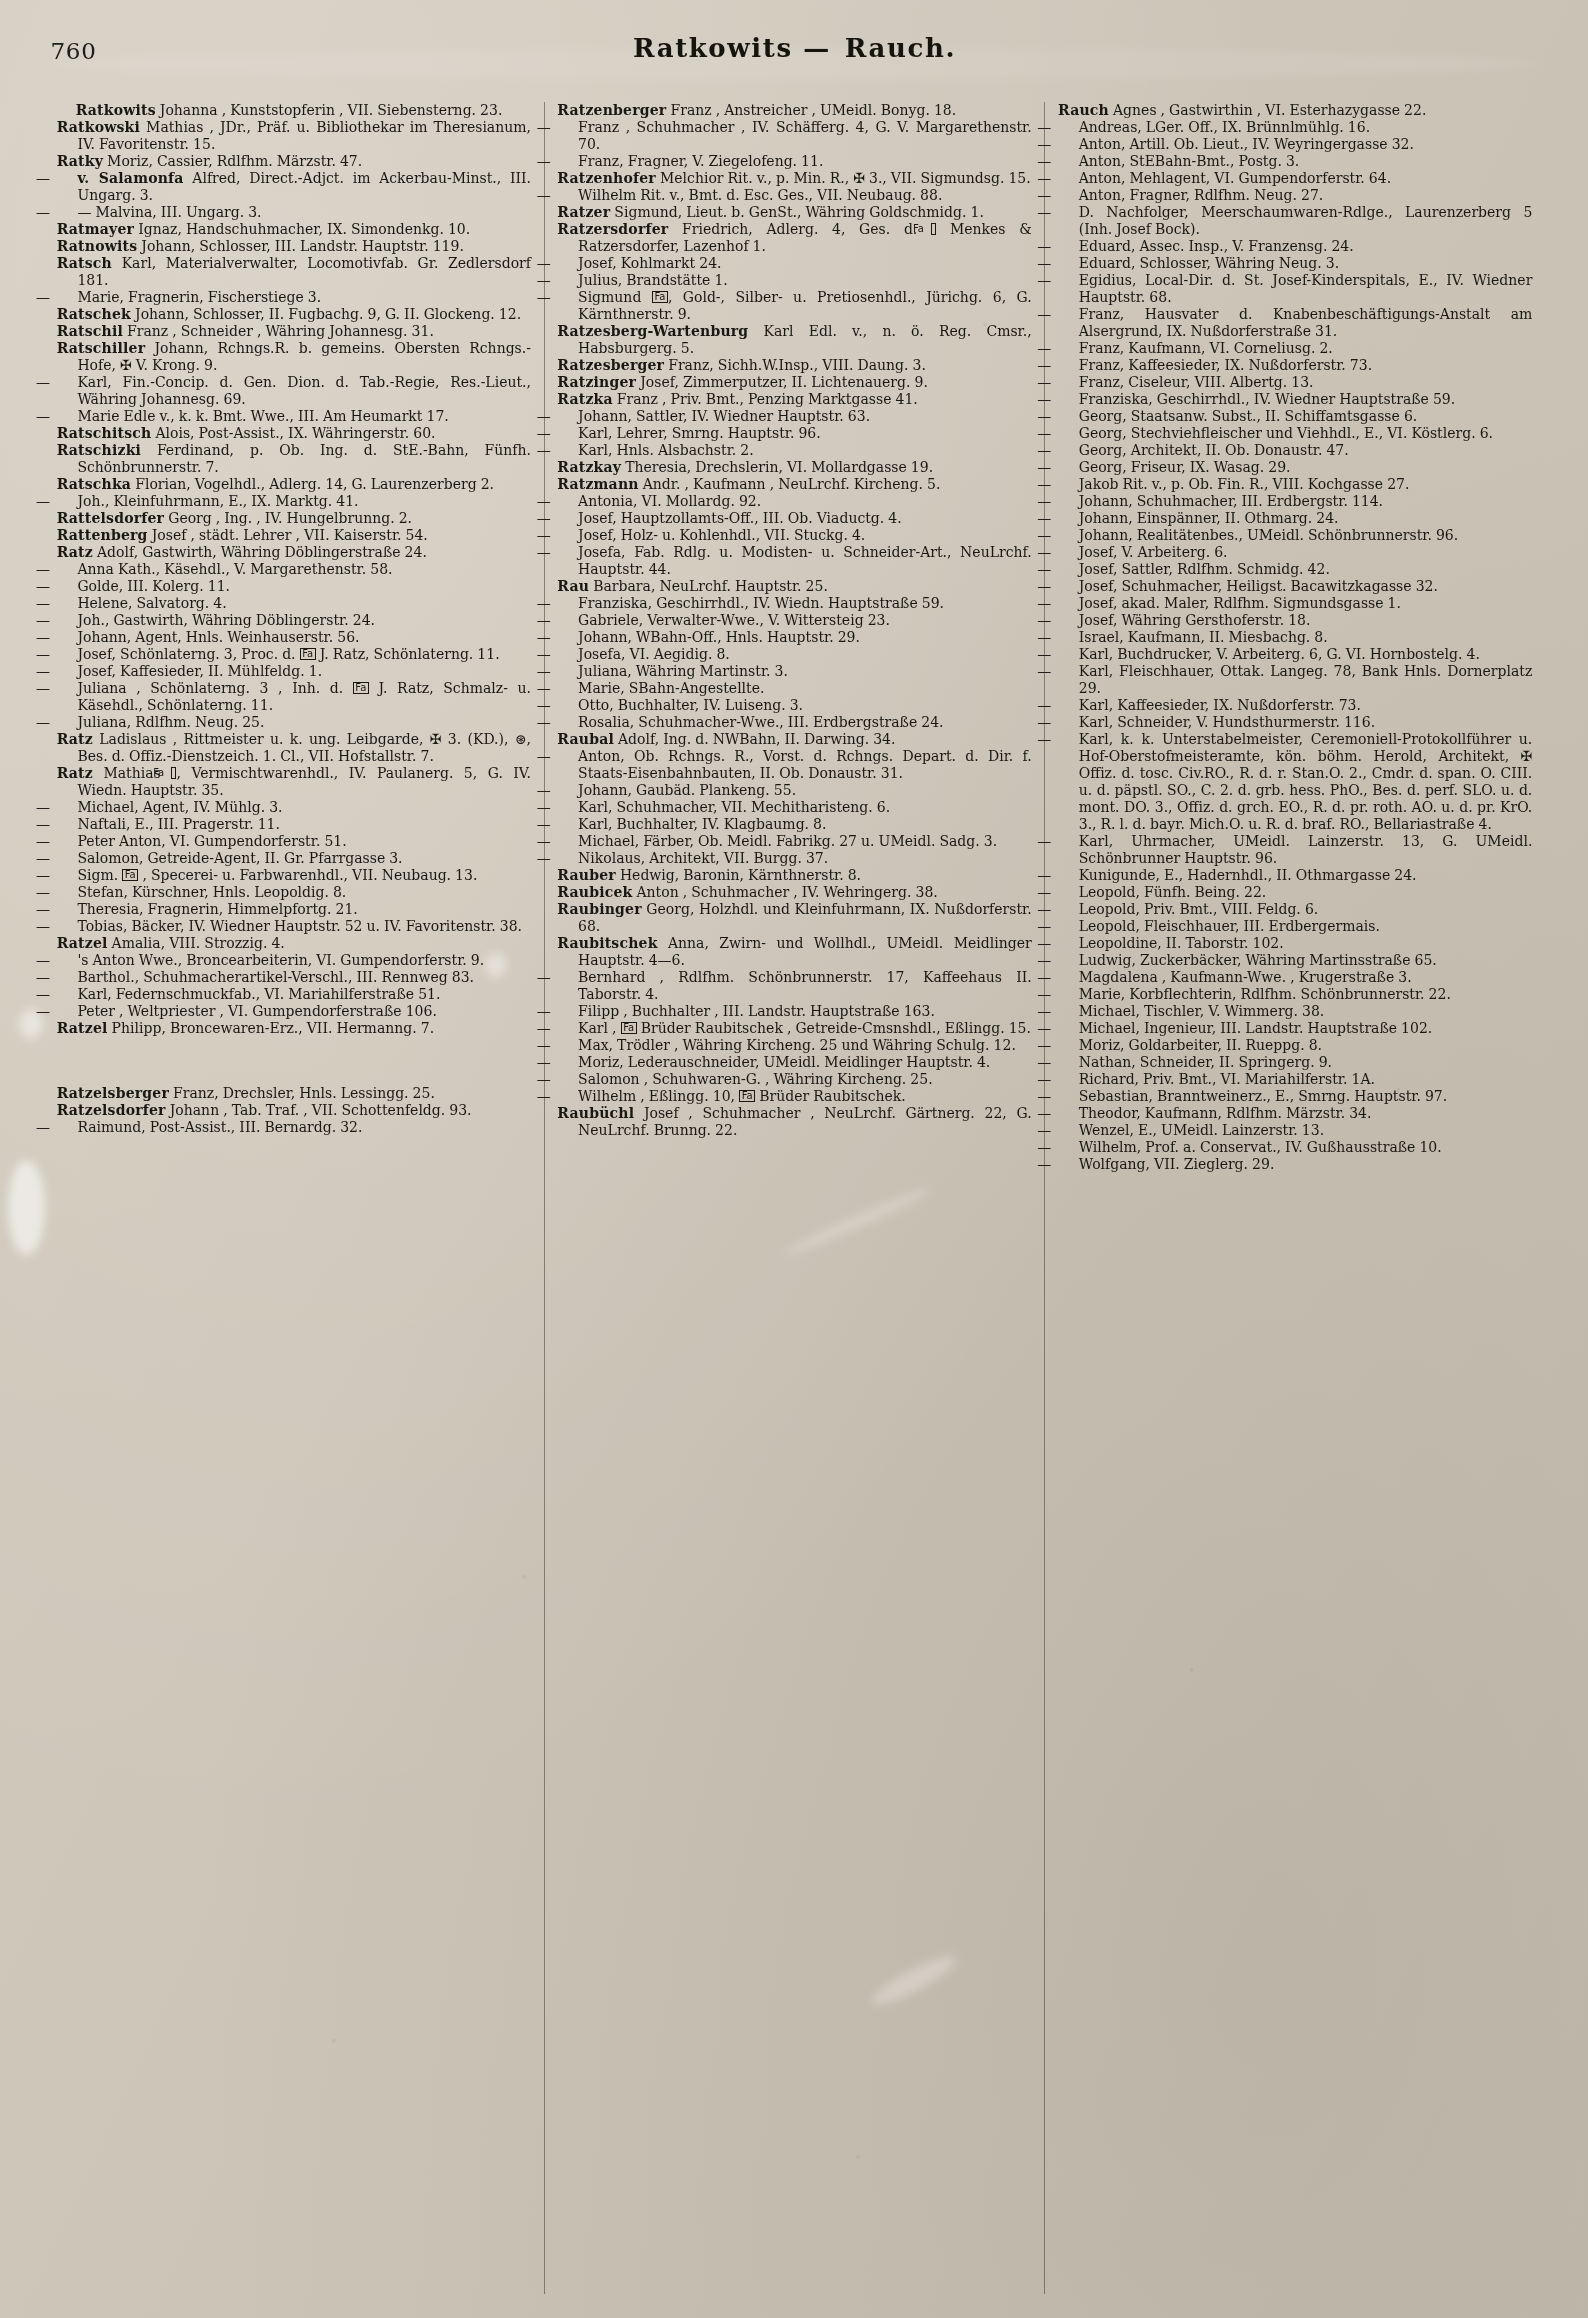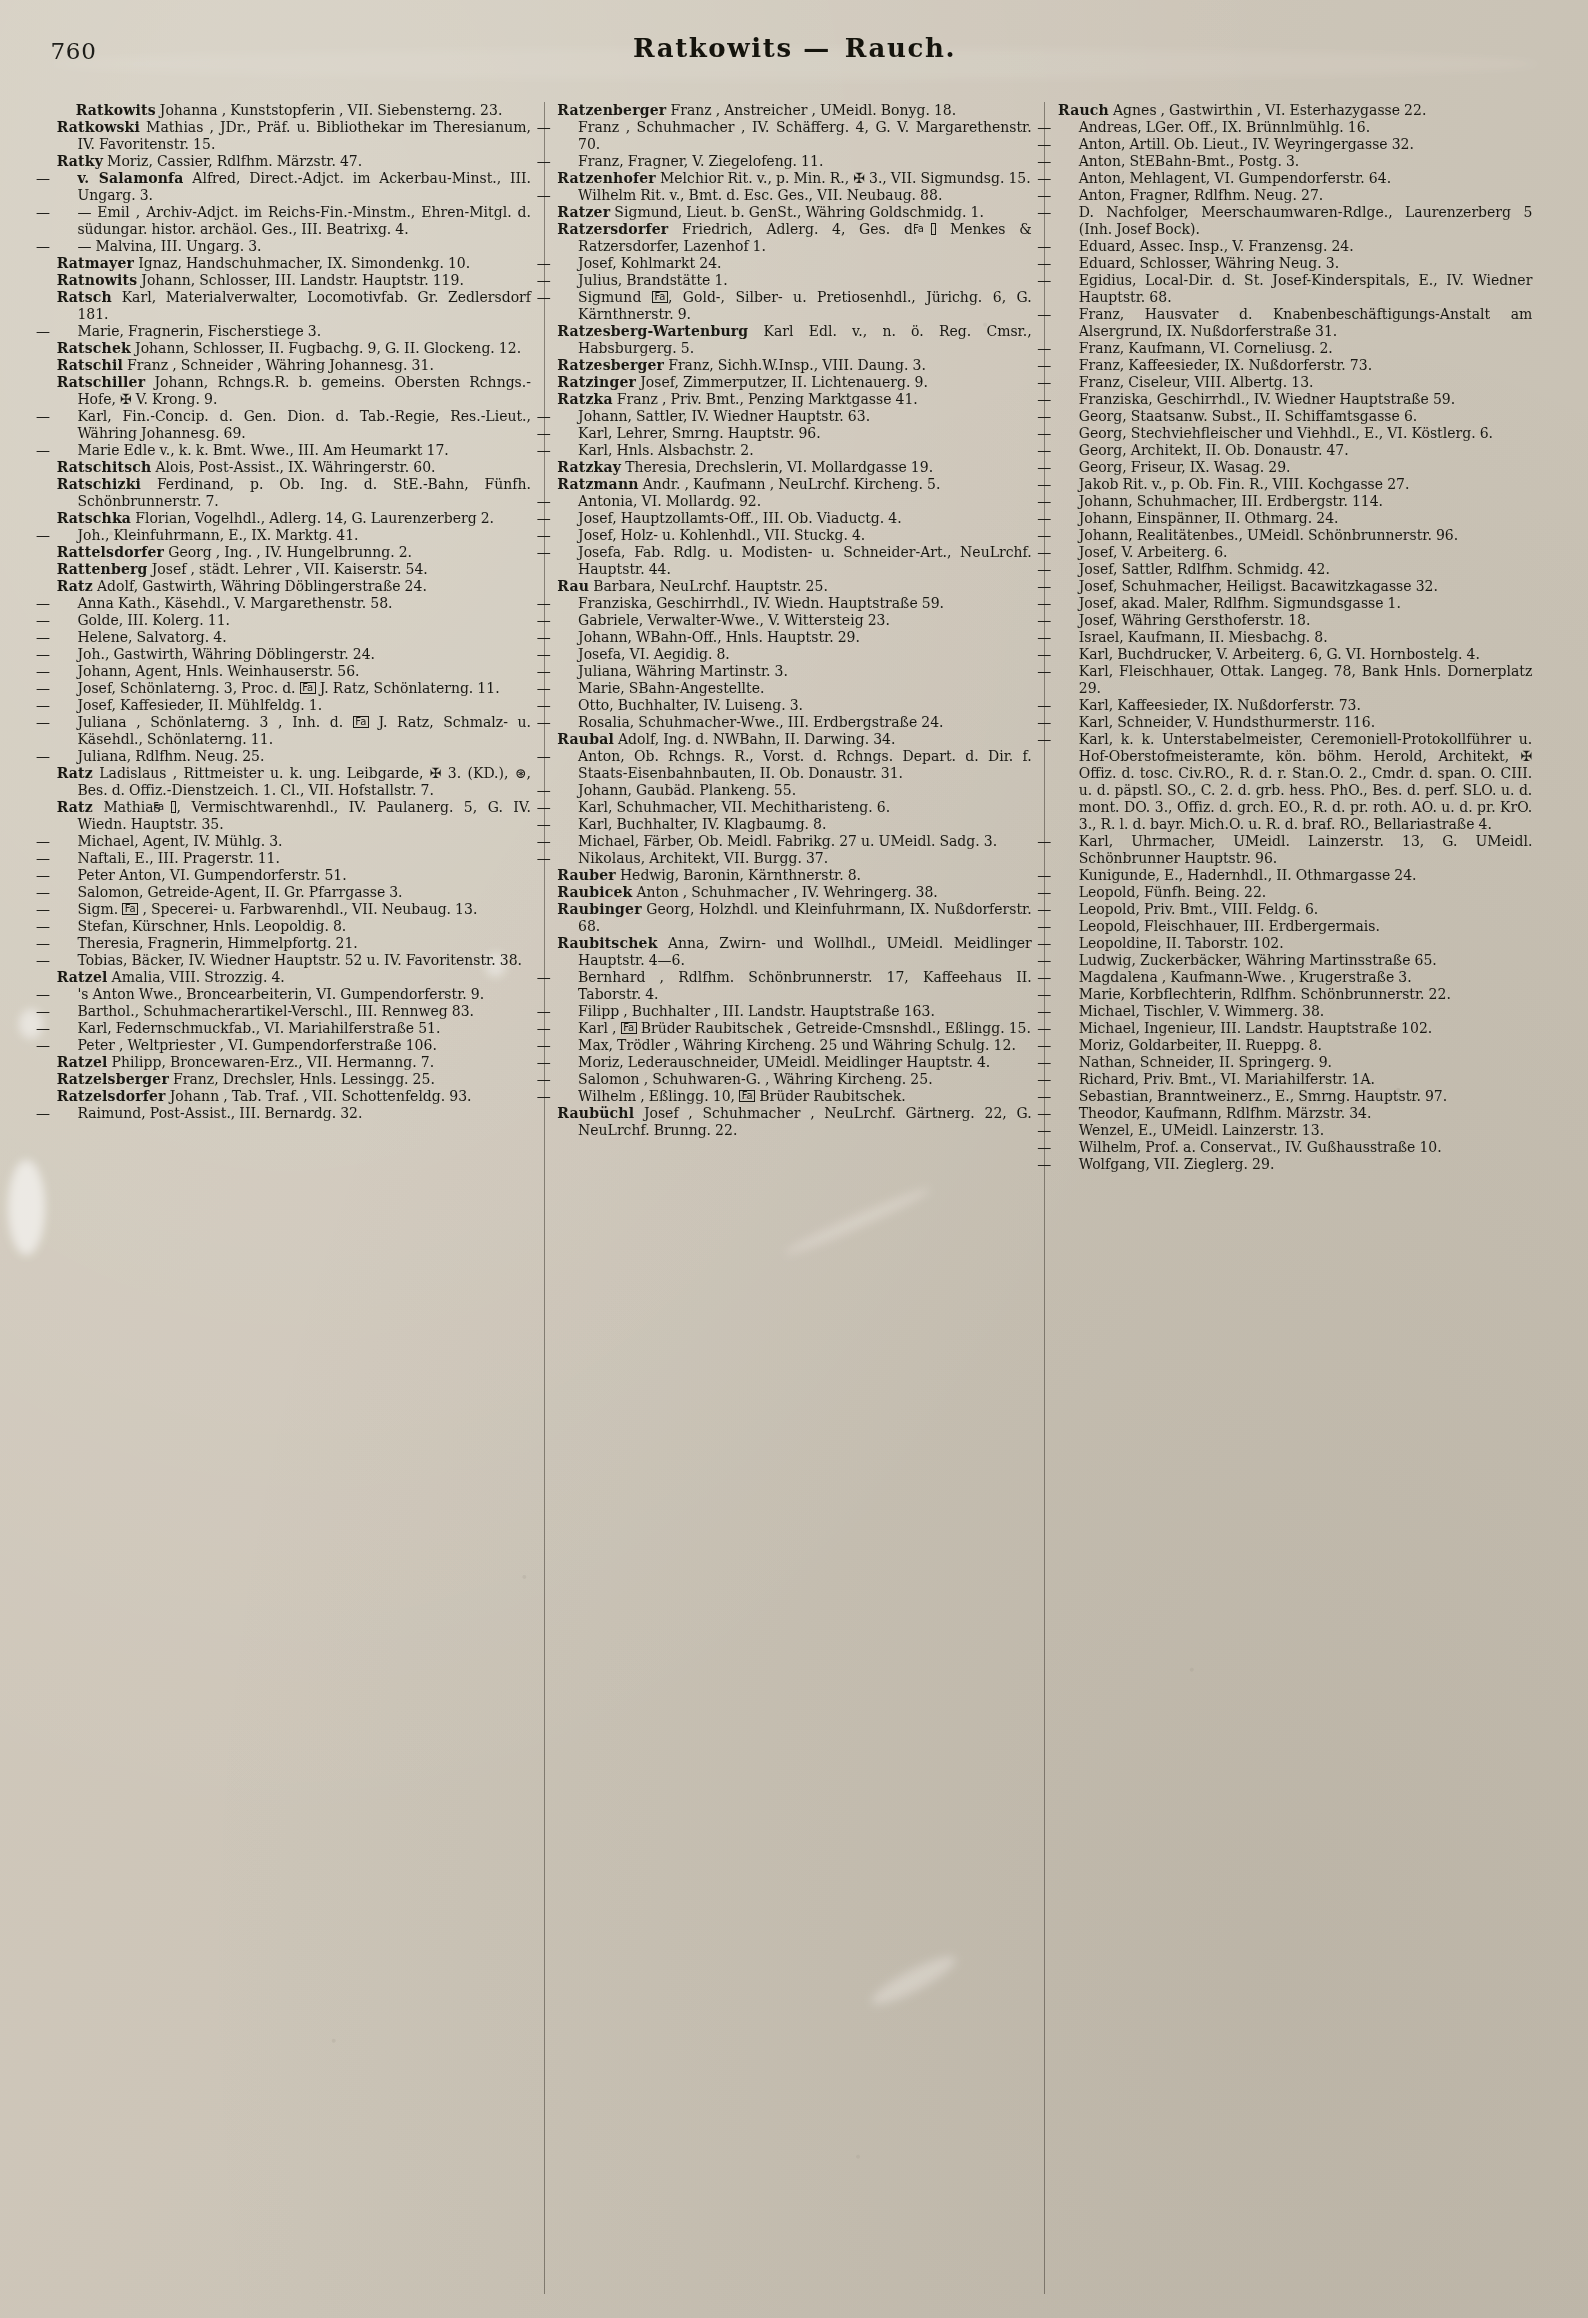--- a/index.html
+++ b/index.html
@@ -141,21 +141,20 @@
       <span>Rauch.</span>
     </div>
   </div>
 
   <div class="columns">
     <div class="col" id="col-0">
         <p class="entry" style="text-indent: -20.7px; margin-left: 19px;"><b>Ratkowits</b> Johanna , Kunststopferin , VII. Siebensterng. 23.</p>
         <p class="entry" style="text-indent: -20.7px;"><b>Ratkowski</b> Mathias , JDr., Präf. u. Bibliothekar im Theresianum, IV. Favoritenstr. 15.</p>
         <p class="entry" style="text-indent: -20.7px;"><b>Ratky</b> Moriz, Cassier, Rdlfhm. Märzstr. 47.</p>
         <p class="entry dashline"><b>v. Salamonfa</b> Alfred, Direct.-Adjct. im Ackerbau-Minst., III. Ungarg. 3.</p>
-        <p class="entry dashline">— Emil , Archiv-Adjct. im Reichs-Fin.-Minstm., Ehren-Mitgl. d. südungar. histor. archäol. Ges., III. Beatrixg. 4.</p>
         <p class="entry dashline">— Malvina, III. Ungarg. 3.</p>
         <p class="entry" style="text-indent: -20.7px;"><b>Ratmayer</b> Ignaz, Handschuhmacher, IX. Simondenkg. 10.</p>
         <p class="entry" style="text-indent: -20.7px;"><b>Ratnowits</b> Johann, Schlosser, III. Landstr. Hauptstr. 119.</p>
         <p class="entry" style="text-indent: -20.7px;"><b>Ratsch</b> Karl, Materialverwalter, Locomotivfab. Gr. Zedlersdorf 181.</p>
         <p class="entry dashline">Marie, Fragnerin, Fischerstiege 3.</p>
         <p class="entry" style="text-indent: -20.7px;"><b>Ratschek</b> Johann, Schlosser, II. Fugbachg. 9, G. II. Glockeng. 12.</p>
         <p class="entry" style="text-indent: -20.7px;"><b>Ratschil</b> Franz , Schneider , Währing Johannesg. 31.</p>
         <p class="entry" style="text-indent: -20.7px;"><b>Ratschiller</b> Johann, Rchngs.R. b. gemeins. Obersten Rchngs.-Hofe, ✠ V. Krong. 9.</p>
         <p class="entry dashline">Karl, Fin.-Concip. d. Gen. Dion. d. Tab.-Regie, Res.-Lieut., Währing Johannesg. 69.</p>
         <p class="entry dashline">Marie Edle v., k. k. Bmt. Wwe., III. Am Heumarkt 17.</p>
@@ -184,21 +183,21 @@
         <p class="entry dashline">Sigm. <span class="fraktur-mark">Fa</span> , Specerei- u. Farbwarenhdl., VII. Neubaug. 13.</p>
         <p class="entry dashline">Stefan, Kürschner, Hnls. Leopoldig. 8.</p>
         <p class="entry dashline">Theresia, Fragnerin, Himmelpfortg. 21.</p>
         <p class="entry dashline">Tobias, Bäcker, IV. Wiedner Hauptstr. 52 u. IV. Favoritenstr. 38.</p>
         <p class="entry" style="text-indent: -20.7px;"><b>Ratzel</b> Amalia, VIII. Strozzig. 4.</p>
         <p class="entry dashline">'s Anton Wwe., Broncearbeiterin, VI. Gumpendorferstr. 9.</p>
         <p class="entry dashline">Barthol., Schuhmacherartikel-Verschl., III. Rennweg 83.</p>
         <p class="entry dashline">Karl, Federnschmuckfab., VI. Mariahilferstraße 51.</p>
         <p class="entry dashline">Peter , Weltpriester , VI. Gumpendorferstraße 106.</p>
         <p class="entry" style="text-indent: -20.7px;"><b>Ratzel</b> Philipp, Broncewaren-Erz., VII. Hermanng. 7.</p>
-        <p class="entry" style="text-indent: -20.7px;"><b>Ratzelsberger</b> Franz, Drechsler, Hnls. Lessingg. 25.</p>
+        <p class="entry" style="text-indent: -20.7px; margin-top: 48px;"><b>Ratzelsberger</b> Franz, Drechsler, Hnls. Lessingg. 25.</p>
         <p class="entry" style="text-indent: -20.7px;"><b>Ratzelsdorfer</b> Johann , Tab. Traf. , VII. Schottenfeldg. 93.</p>
         <p class="entry dashline">Raimund, Post-Assist., III. Bernardg. 32.</p>
       </div>
     <div class="col" id="col-1">
         <p class="entry" style="text-indent: -20.7px;"><b>Ratzenberger</b> Franz , Anstreicher , UMeidl. Bonyg. 18.</p>
         <p class="entry dashline">Franz , Schuhmacher , IV. Schäfferg. 4, G. V. Margarethenstr. 70.</p>
         <p class="entry dashline">Franz, Fragner, V. Ziegelofeng. 11.</p>
         <p class="entry" style="text-indent: -20.7px;"><b>Ratzenhofer</b> Melchior Rit. v., p. Min. R., ✠ 3., VII. Sigmundsg. 15.</p>
         <p class="entry dashline">Wilhelm Rit. v., Bmt. d. Esc. Ges., VII. Neubaug. 88.</p>
         <p class="entry" style="text-indent: -20.7px;"><b>Ratzer</b> Sigmund, Lieut. b. GenSt., Währing Goldschmidg. 1.</p>

